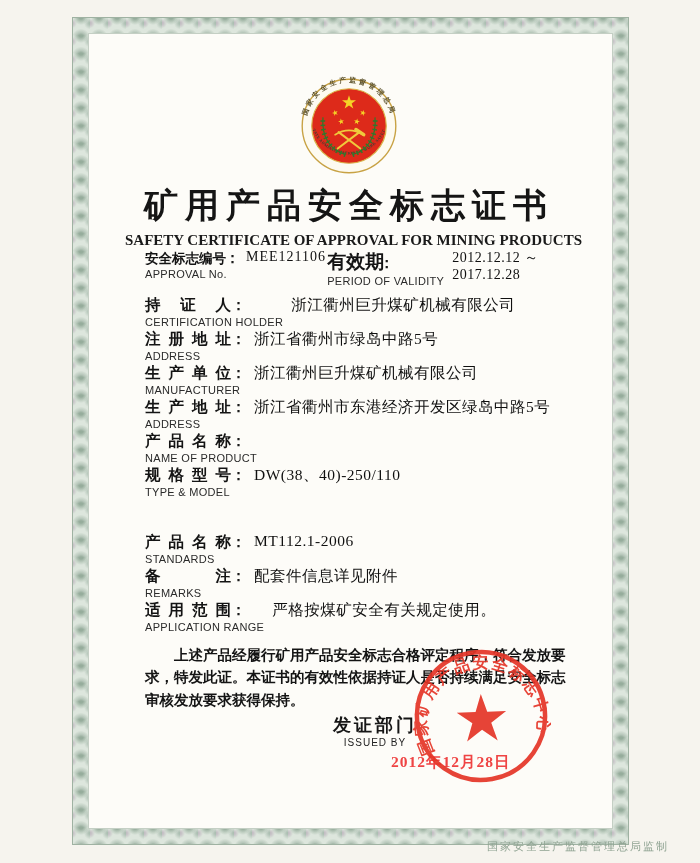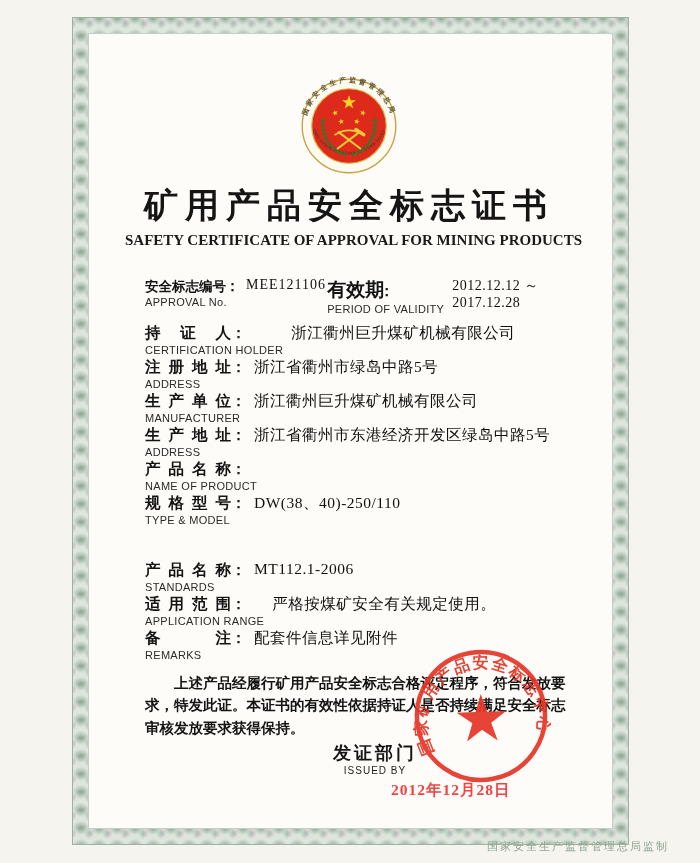--- a/index.html
+++ b/index.html
@@ -21,21 +21,21 @@
   .inner {
     position:absolute; inset:16px; background:#fdfcf8; border:1px solid #c4cfc4;
     padding:40px 20px 0 56px;
   }
 
   .head { width:448px; margin-left:-20px; text-align:center; }
   .emblem { width:104px; height:104px; margin:0 auto; }
   .title-cn { font-size:34px; font-weight:bold; letter-spacing:7px; margin-top:5px; white-space:nowrap; color:#151515; }
   .title-en { font-size:15px; font-weight:bold; letter-spacing:0px; margin-top:3px; white-space:nowrap; color:#1a1a1a; }
 
-  .rows { margin-top:28px; }
+  .rows { }
   .row { display:flex; align-items:flex-start; height:30px; margin-bottom:4px; }
   .row1 { margin-bottom:16px; }
   .fld { flex:0 0 auto; }
   .cn-line { white-space:nowrap; }
   .cn { display:inline-block; width:86px; text-align:justify; text-align-last:justify; font-weight:bold; font-size:15.5px; color:#141414; }
   .cn.sm { font-size:13.5px; width:80px; }
   .cn.vsm { font-size:19px; width:52px; }
   .colon { font-weight:bold; font-size:15px; }
   .en { font-size:11px; letter-spacing:0.3px; color:#2a2a2a; margin-top:0px; font-family:Liberation Sans, sans-serif; }
   .val { font-size:15.5px; padding-left:8px; color:#101010; letter-spacing:0.5px; }
@@ -165,31 +165,31 @@
         <div class="grp2">
           <div class="row">
             <div class="fld">
                 <div class="cn-line"><span class="cn">产品名称</span><span class="colon">：</span></div>
                 <div class="en">STANDARDS</div>
               </div>
             <div class="val">MT112.1-2006</div>
           </div>
           <div class="row">
             <div class="fld">
+                <div class="cn-line"><span class="cn">备注</span><span class="colon">：</span></div>
+                <div class="en">REMARKS</div>
+              </div>
+            <div class="val">配套件信息详见附件</div>
+          </div>
+          <div class="row">
+            <div class="fld">
                 <div class="cn-line"><span class="cn">适用范围</span><span class="colon">：</span></div>
                 <div class="en">APPLICATION RANGE</div>
               </div>
             <div class="val">严格按煤矿安全有关规定使用。</div>
-          </div>
-          <div class="row">
-            <div class="fld">
-                <div class="cn-line"><span class="cn">备注</span><span class="colon">：</span></div>
-                <div class="en">REMARKS</div>
-              </div>
-            <div class="val">配套件信息详见附件</div>
           </div>
         </div>
       </div>
 
       <p class="statement">上述产品经履行矿用产品安全标志合格评定程序，符合发放要求，特发此证。本证书的有效性依据持证人是否持续满足安全标志审核发放要求获得保持。</p>
 
       <div class="sign-area">
         <div class="issued">
           <div class="issued-cn">发证部门</div>
           <div class="issued-en">ISSUED BY</div>

